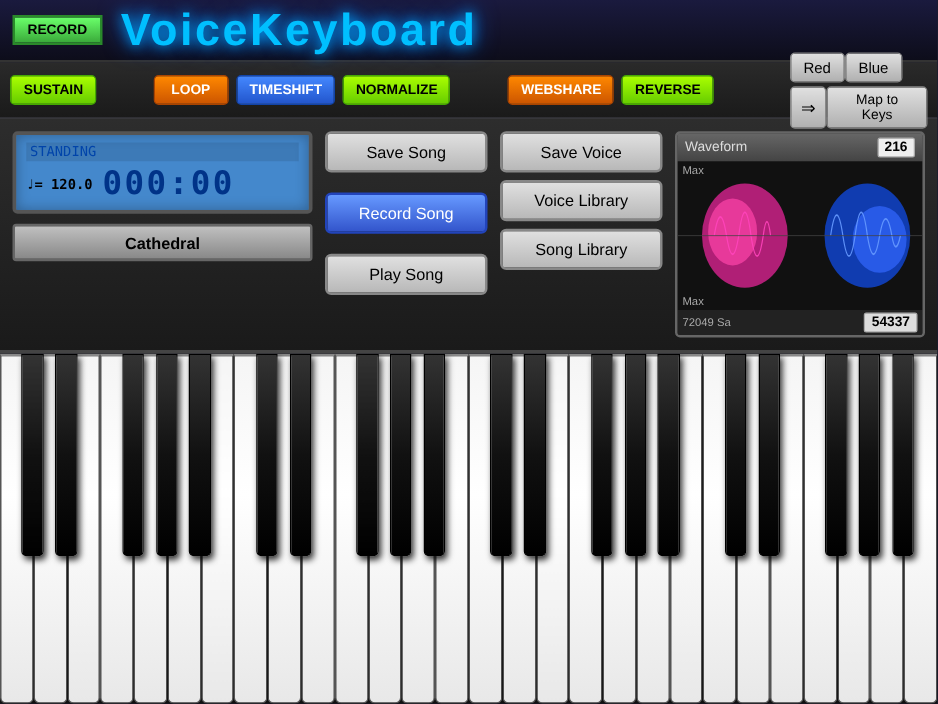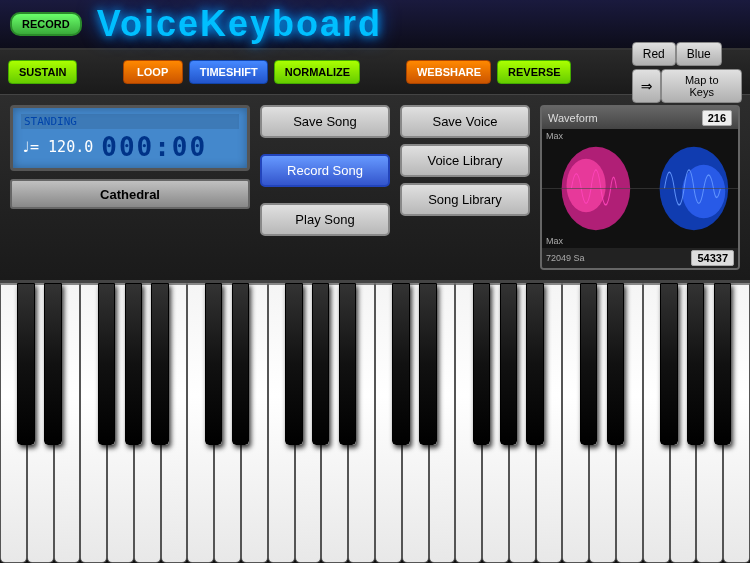--- a/index.html
+++ b/index.html
@@ -311,21 +311,21 @@
     
     #waveform-svg {
       width: 100%;
       height: 100%;
     }
   </style>
 </head>
 <body>
 
 <div id="header">
-  <button class="record-btn-header" style="background:linear-gradient(180deg,#6aff6a,#3aaa3a);border:2px solid #2a8a2a;border-radius:10px;padding:4px 10px;font-size:11px;font-weight:bold;color:#000;cursor:pointer;margin-right:15px;">RECORD</button>
+  <button class="record-btn-header" style="background:linear-gradient(180deg,#6aff6a,#3aaa3a);border:2px solid #2a8a2a;border-radius:0;padding:4px 10px;font-size:11px;font-weight:bold;color:#000;cursor:pointer;margin-right:15px;">RECORD</button>
   <div id="app-title">
     <span style="color:#00bfff;text-shadow:0 0 10px #00aaff,0 0 20px #0066ff;">VoiceKeyboard</span>
   </div>
 </div>
 
 <div id="controls-bar">
   <button class="toggle-btn toggle-green">SUSTAIN</button>
   <button class="toggle-btn toggle-orange">LOOP</button>
   <button class="toggle-btn toggle-blue">TIMESHIFT</button>
   <button class="toggle-btn toggle-green">NORMALIZE</button>
@@ -343,21 +343,21 @@
     </div>
   </div>
 </div>
 
 <div id="main-area">
 
   <div id="lcd-section">
     <div id="lcd-display">
       <div id="lcd-top-text" style="color:#0044aa;font-size:11px;font-family:monospace;background:rgba(0,0,0,0.1);padding:1px 3px;">STANDING</div>
       <div id="lcd-bottom-row" style="display:flex;align-items:center;gap:8px;">
-        <div id="bpm-display" style="color:#ffffff;font-size:15px;font-family:monospace;font-weight:normal;">♩= 120.0</div>
+        <div id="bpm-display" style="color:#000000;font-size:11px;font-family:monospace;font-weight:bold;">♩= 120.0</div>
         <div id="time-display" style="color:#003388;font-size:26px;font-family:monospace;font-weight:bold;letter-spacing:2px;">000:00</div>
       </div>
     </div>
     <div id="preset-display" style="background:linear-gradient(180deg,#c0c0c0,#888);border:2px solid #666;border-radius:3px;height:30px;display:flex;align-items:center;justify-content:center;cursor:pointer;">
       <span id="preset-text" style="color:#000;font-size:13px;font-weight:bold;">Cathedral</span>
     </div>
   </div>
 
   <div id="song-buttons">
     <button class="song-btn">Save Song</button>

